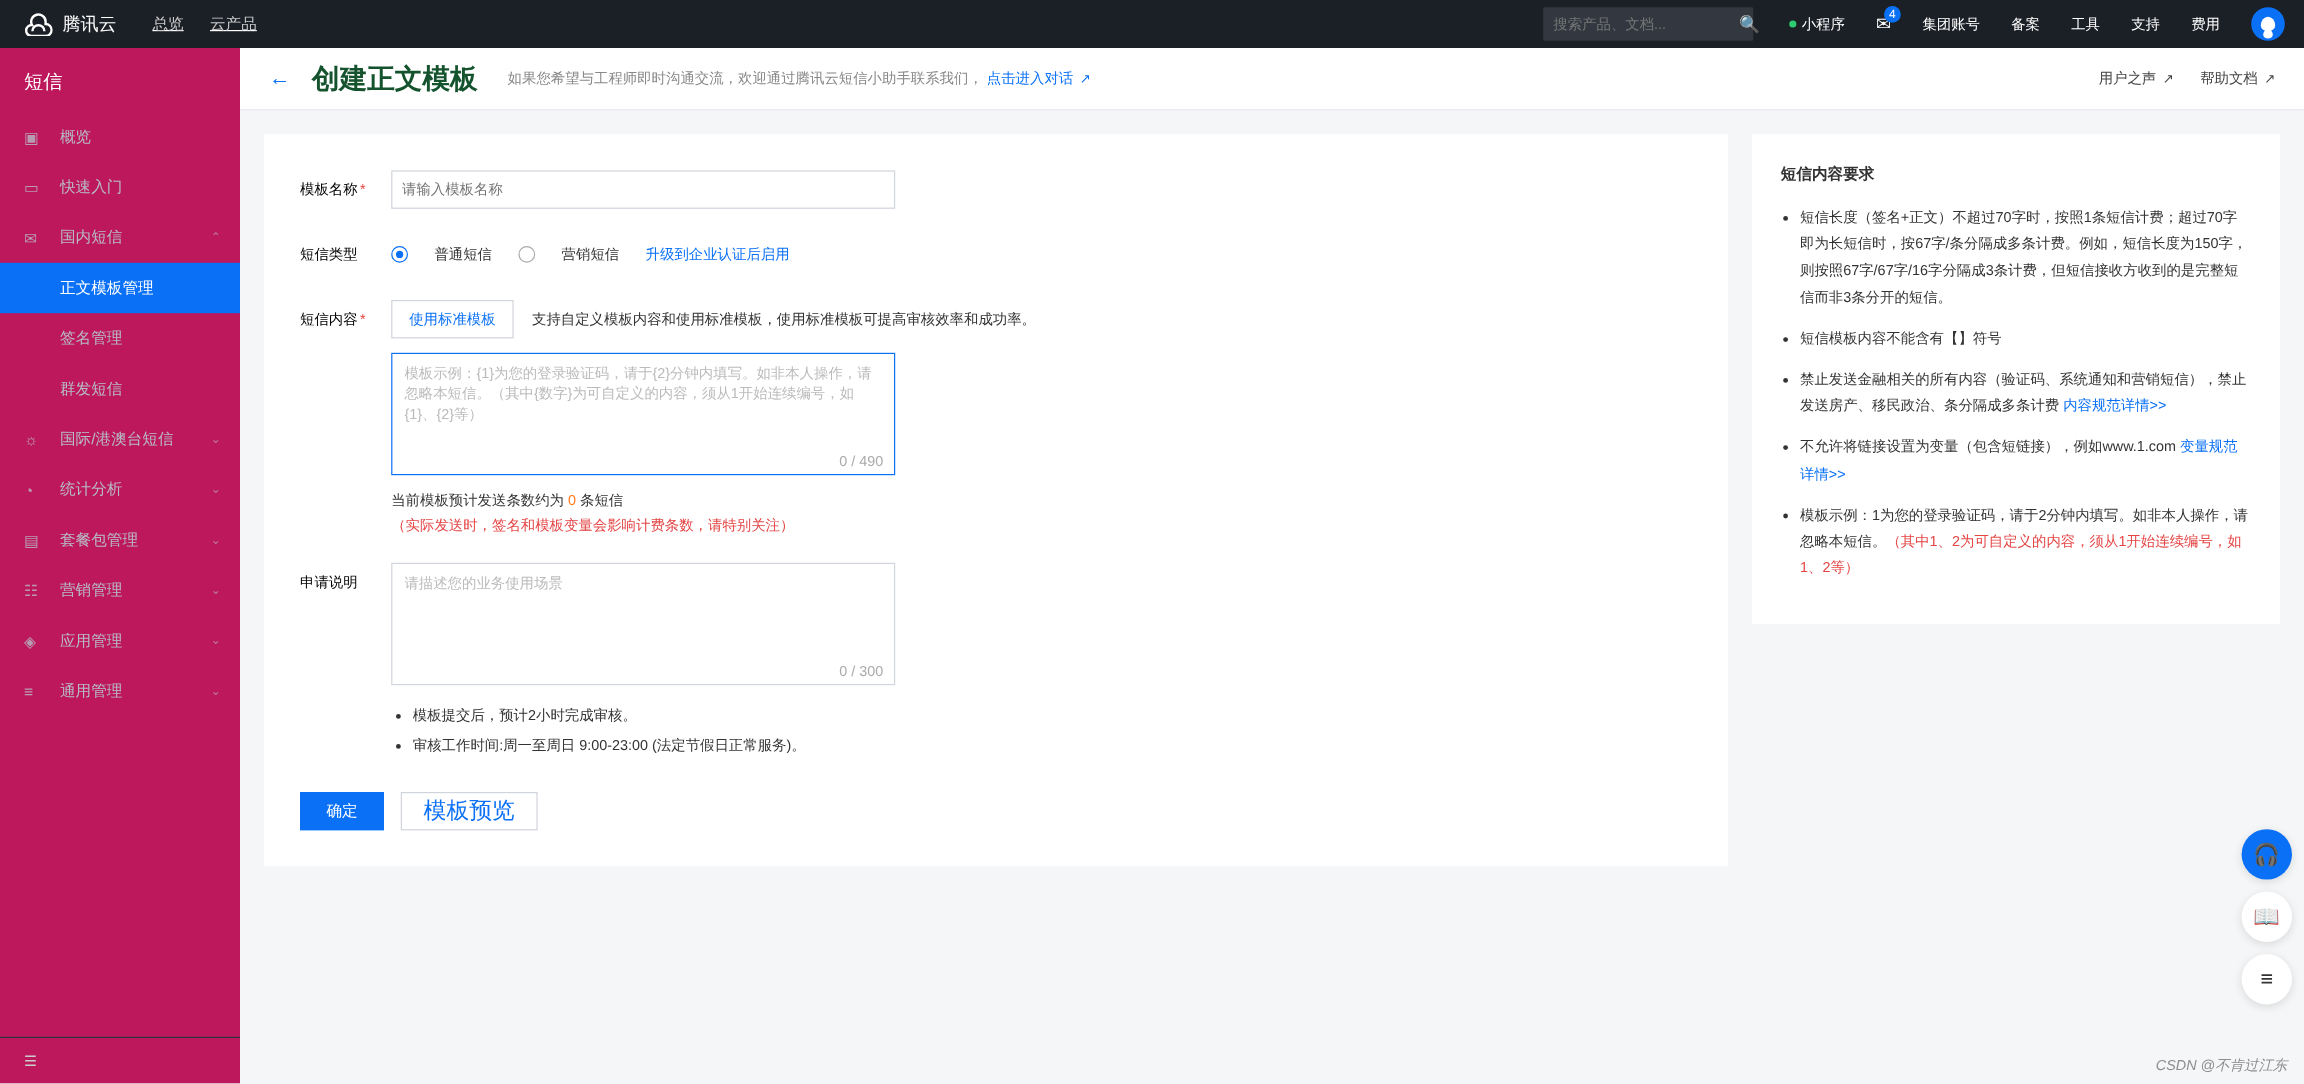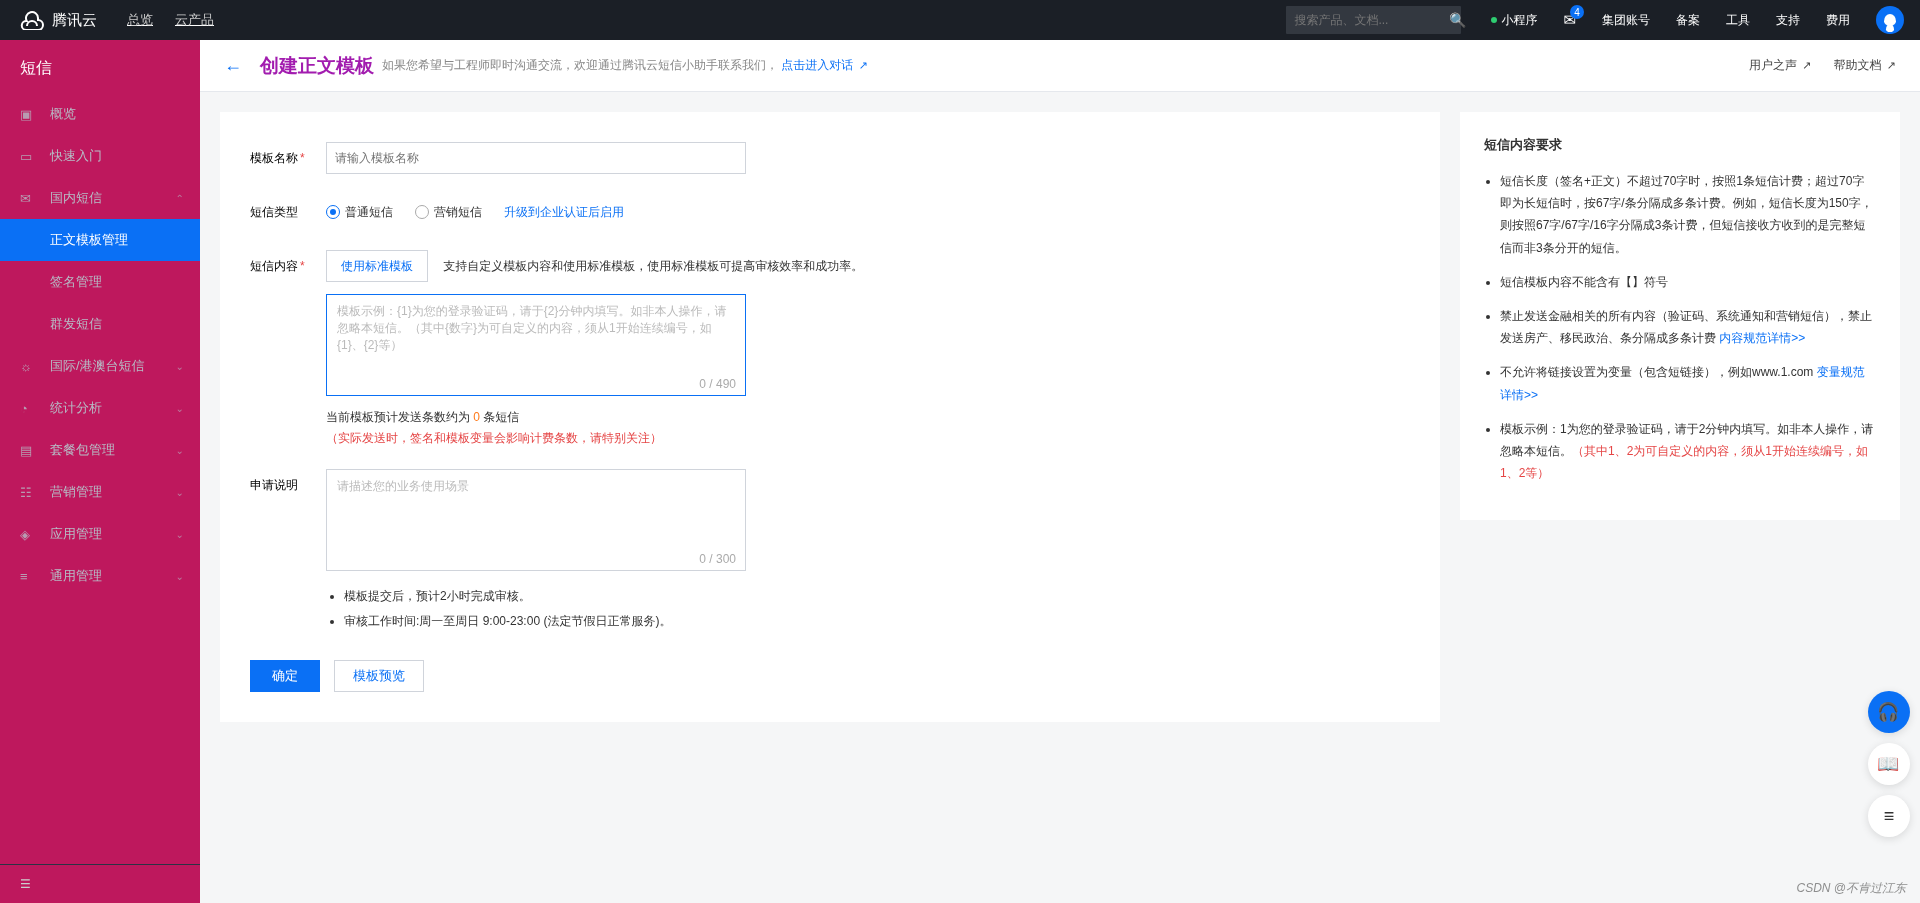--- a/index.html
+++ b/index.html
@@ -32,38 +32,38 @@
 .sb-sub { padding-left: 50px; }
 .sb-item.active { background: #0a70f5; color: #fff; }
 .sb-exp { position: absolute; right: 16px; font-size: 10px; opacity: .6; }
 .sb-footer { border-top: 1px solid #2b3344; padding: 12px 20px; display: flex; align-items: center; }
 .sb-footer .coll { display: inline-flex; }
 
 
 .main { margin-left: 200px; height: calc(100vh - 40px); overflow: auto; background: #f5f6f7; }
 .page-hdr { height: 52px; background: #fff; display: flex; align-items: center; padding: 0 24px; border-bottom: 1px solid #e5e8ed; }
 .back-arrow { color: #0a70f5; font-size: 18px; margin-right: 18px; cursor: pointer; }
-.pg-title { font-size: 19px; font-weight: 600; color: #a21caf; margin-right: 8px; }
+.pg-title { font-size: 23px; font-weight: 600; color: #14532d; margin-right: 25px; }
 .pg-sub { color: #888; font-size: 12px; }
 .pg-link { color: #0a70f5; text-decoration: none; }
 .ext-ico { font-size: 11px; margin-left: 2px; }
 .pg-right { margin-left: auto; display: flex; gap: 22px; }
 .pg-right a { color: #444; text-decoration: none; font-size: 12px; }
 
 .content { display: flex; gap: 20px; padding: 20px; }
 
 .form-panel { flex: 1; background: #fff; padding: 30px 30px 30px 30px; }
 .form-row { display: flex; margin-bottom: 22px; }
 .form-label { width: 76px; padding-top: 8px; color: #000; font-size: 12px; flex-shrink: 0; }
 .form-label .req { color: #e54545; margin-left: 2px; }
 .form-control { flex: 1; max-width: 560px; }
 input[type=text].tc-input { width: 420px; height: 32px; padding: 0 8px; border: 1px solid #d0d4db; font-size: 12px; }
 
 .radios { display: flex; align-items: center; gap: 22px; height: 32px; }
-.radio-opt { display: flex; align-items: center; gap: 5px; cursor: pointer; text-align: center; }
+.radio-opt { display: flex; align-items: center; gap: 22px; cursor: pointer; text-align: center; }
 .rd { width: 14px; height: 14px; border: 1px solid #aaa; border-radius: 50%; display: inline-block; position: relative; }
 .rd.checked { border-color: #0a70f5; }
 .rd.checked::after { content: ""; position: absolute; inset: 3px; background: #0a70f5; border-radius: 50%; }
 .upgrade { color: #0a70f5; text-decoration: none; font-size: 12px; }
 
 .std-btn { height: 32px; padding: 0 14px; border: 1px solid #d0d4db; background: #fff; color: #0a70f5; font-size: 12px; cursor: pointer; }
 .form-hint { color: #333; font-size: 12px; display: inline-block; vertical-align: middle; margin-left: 12px; }
 
 .textarea-wrap { margin-top: 12px; width: 420px; position: relative; }
 .tc-textarea { width: 100%; border: 1px solid #d0d4db; padding: 8px 10px; font-size: 12px; resize: none; font-family: inherit; }
@@ -74,21 +74,21 @@
 .note-lines { margin-top: 10px; font-size: 12px; }
 .note-lines .l1 { color: #333; }
 .note-lines .zero { color: #ff7b1c; }
 .note-lines .warn { color: #e54545; margin-top: 4px; }
 
 .bul-list { margin-top: 14px; font-size: 12px; color: #333; }
 .bul-list li { list-style: disc; margin-left: 18px; margin-bottom: 8px; }
 
 .actions { display: flex; gap: 14px; margin-top: 10px; padding-left: 0; }
 .btn-primary { height: 32px; padding: 0 22px; background: #0a70f5; color: #fff; border: none; font-size: 13px; cursor: pointer; }
-.btn-default { height: 32px; padding: 0 18px; background: #fff; color: #0a70f5; border: 1px solid #d0d4db; font-size: 13px; cursor: pointer; }
+.btn-default { height: 32px; padding: 0 18px; background: #fff; color: #0a70f5; border: 1px solid #d0d4db; font-size: 19px; cursor: pointer; }
 
 .side-panel { width: 440px; background: #fff; padding: 24px 24px; font-size: 12px; color: #333; align-self: flex-start; }
 .sp-title { font-weight: 600; font-size: 13px; margin-bottom: 16px; }
 .sp-list li { list-style: disc; margin-left: 16px; margin-bottom: 12px; line-height: 1.85; }
 .sp-list a { color: #0a70f5; text-decoration: none; }
 .sp-list .red { color: #e54545; }
 
 
 .float-w { position: fixed; right: 10px; width: 42px; height: 42px; border-radius: 50%; background: #fff; box-shadow: 0 2px 8px rgba(0,0,0,.12); display: flex; align-items: center; justify-content: center; font-size: 18px; color: #333; }
 .float-w.f1 { bottom: 170px; background: #0a70f5; color: #fff; }

